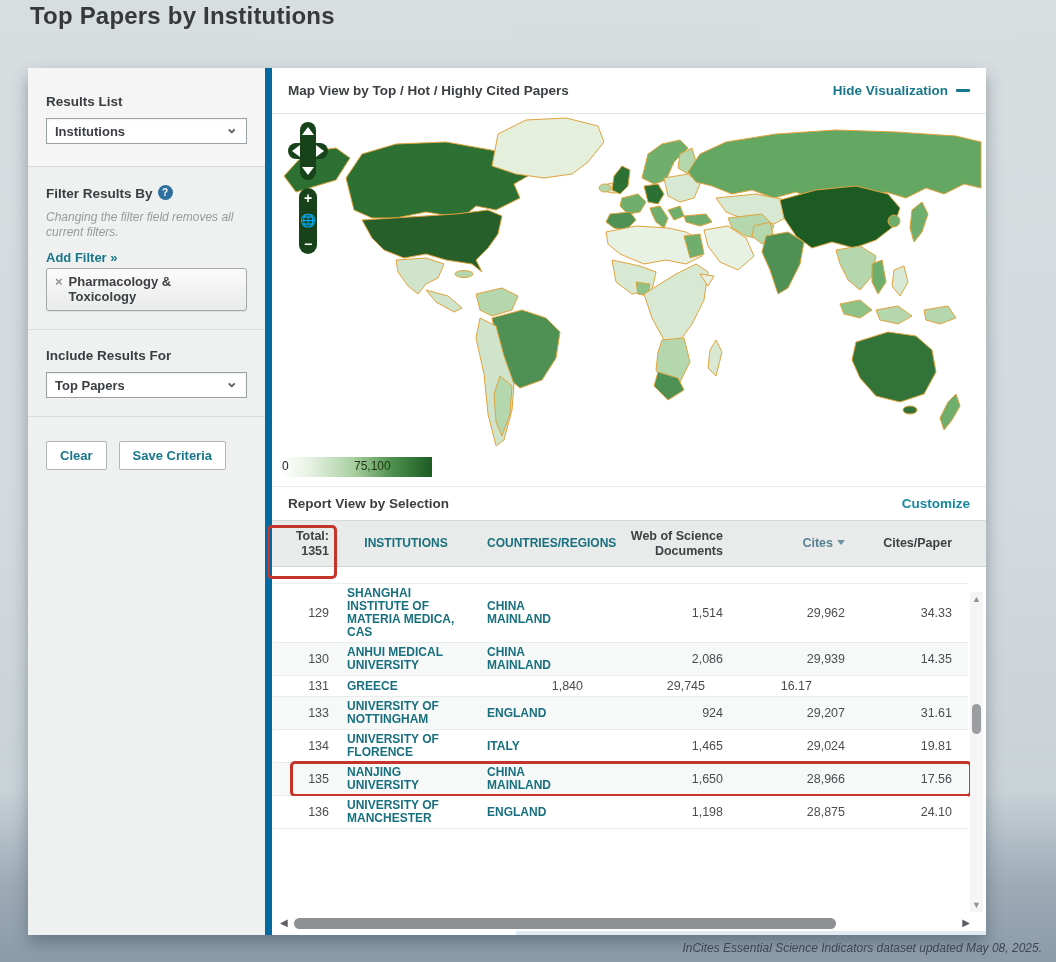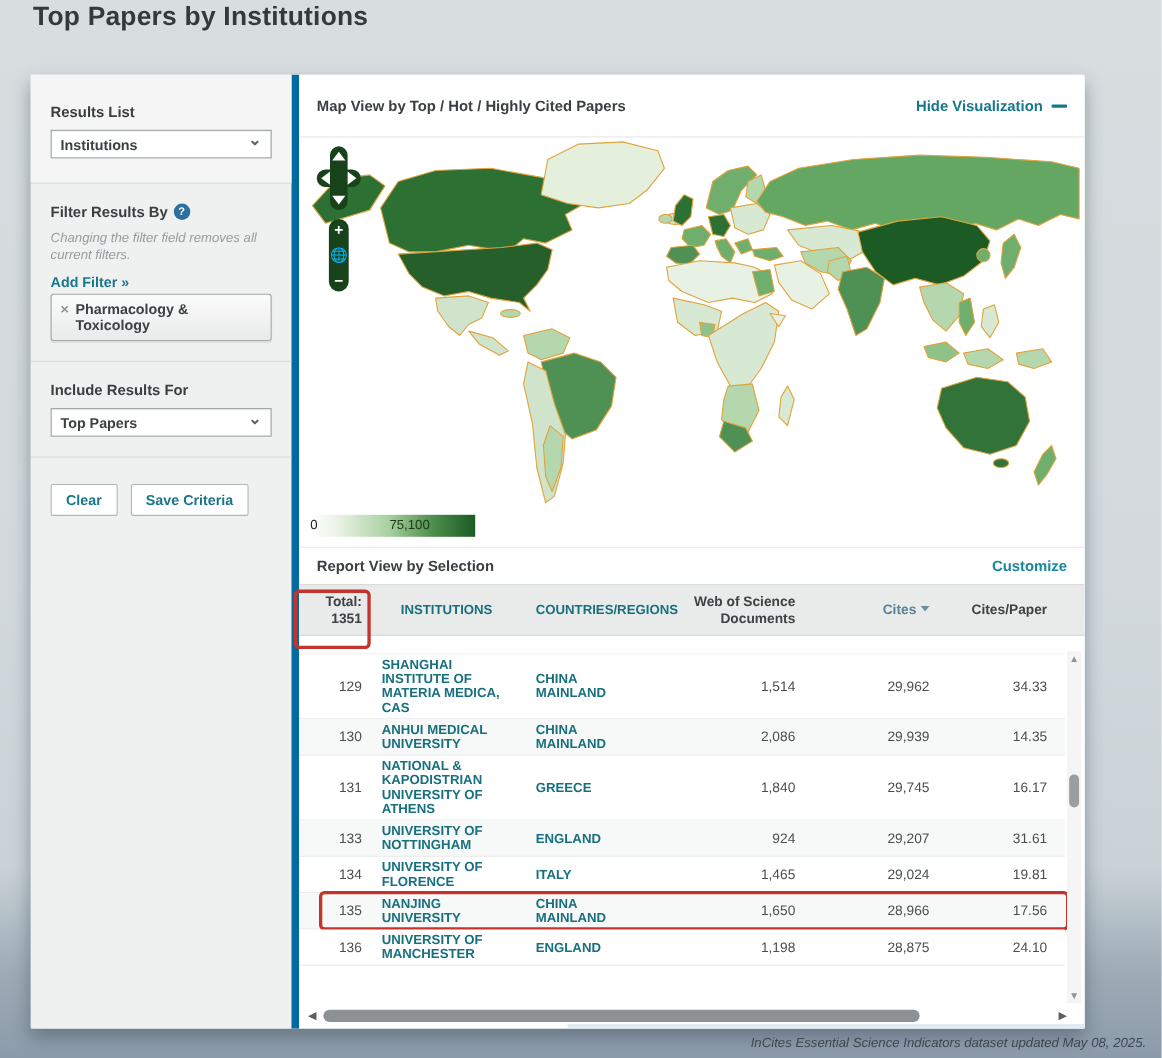--- a/index.html
+++ b/index.html
@@ -30,21 +30,21 @@
   .filter-tag { margin-top:3px; border:1px solid #a2a8ab; border-radius:3px; background:linear-gradient(#fbfbfb,#e9eaea);
     padding:5px 8px 6px; display:flex; gap:6px; box-shadow:0 1px 1px rgba(0,0,0,.08); }
   .filter-tag .x { color:#8a8f92; font-weight:bold; font-size:13px; cursor:pointer; line-height:15px; }
   .filter-tag .txt { font-size:13px; font-weight:bold; color:#3c4043; line-height:15px; }
   .sb-buttons { display:flex; gap:12px; padding-top:6px; }
   .btn { background:#fff; border:1px solid #b1b6b9; border-radius:2px; color:#17768a; font-weight:bold;
     font-size:13px; padding:6px 13px; cursor:pointer; font-family:inherit; }
 
   
   .main { position:relative; flex:1 1 auto; background:#fff; }
-  .map-header { height:57px; display:flex; align-items:center; justify-content:space-between;
+  .map-header { height:46px; display:flex; align-items:center; justify-content:space-between;
     padding:17px 16px; border-bottom:1px solid #e4e6e5; }
   .map-header .mh-title { font-size:13.5px; font-weight:bold; color:#3b3f41; }
   .hide-vis { display:flex; align-items:center; gap:8px; cursor:pointer; }
   .hide-vis .lbl { font-size:13.5px; font-weight:bold; color:#17768a; }
   .hide-vis .minus { width:14px; height:3px; background:#17768a; border-radius:1px; }
 
   .map-wrap { position:relative; height:340px; overflow:hidden; }
   .worldmap { position:absolute; left:4px; top:0; }
 
   .mapctrl { position:absolute; left:16px; top:8px; width:40px; }
@@ -289,21 +289,20 @@
     <div class="cell c-rank">130</div>
     <div class="cell c-inst">ANHUI MEDICAL UNIVERSITY</div>
     <div class="cell c-country">CHINA MAINLAND</div>
     <div class="cell c-docs">2,086</div>
     <div class="cell c-cites">29,939</div>
     <div class="cell c-cp">14.35</div>
   </div>
 
   <div class="row">
     <div class="cell c-rank">131</div>
-    <div class="cell c-inst">NATIONAL &amp; KAPODISTRIAN UNIVERSITY OF ATHENS</div>
     <div class="cell c-country">GREECE</div>
     <div class="cell c-docs">1,840</div>
     <div class="cell c-cites">29,745</div>
     <div class="cell c-cp">16.17</div>
   </div>
 
 
   <div class="row">
     <div class="cell c-rank">133</div>
     <div class="cell c-inst">UNIVERSITY OF NOTTINGHAM</div>

